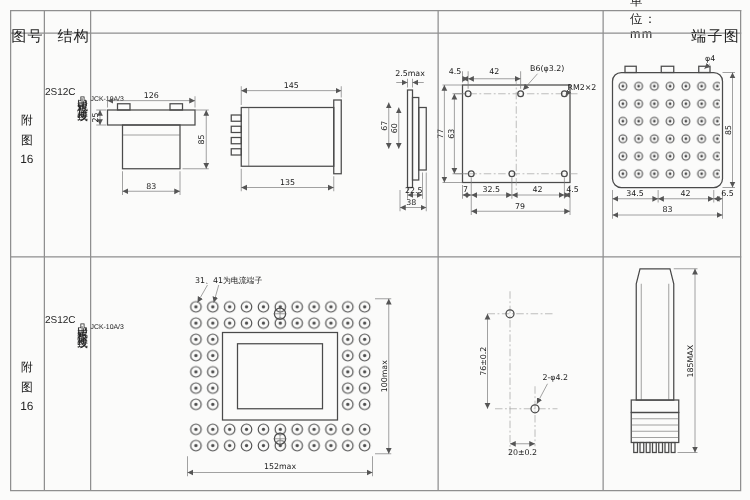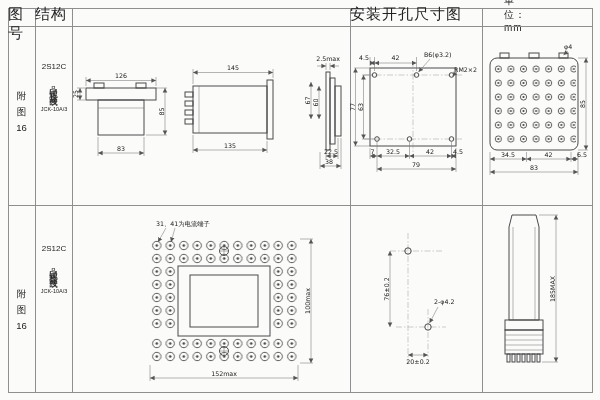--- a/index.html
+++ b/index.html
@@ -1,24 +1,24 @@
 <!DOCTYPE html>
 <html><head>
 <meta charset="utf-8">
 <style>
   *{margin:0;padding:0;box-sizing:border-box}
   html,body{width:600px;height:400px}
   body{background:#fbfbfa;font-family:"Liberation Sans","DejaVu Sans",sans-serif;position:relative;overflow:hidden}
   #app{position:absolute;left:0;top:0;width:512px;height:400px}
   .vl{position:absolute;width:1px;background:#8f8f8f;top:8px;height:384px}
   .hl{position:absolute;height:1px;background:#8f8f8f;left:8px;width:585px}
-  .hcell{position:absolute;top:4px;height:18px;line-height:19px;text-align:left;font-size:15px;color:#222;letter-spacing:1px}
+  .hcell{position:absolute;top:20px;height:18px;line-height:19px;text-align:right;font-size:12px;color:#222;letter-spacing:1px}
   .unit-note{position:absolute;top:-6px;left:504px;font-size:10px;color:#222;letter-spacing:1px}
   .figcell{position:absolute;left:8px;width:27px;display:flex;flex-direction:column;align-items:center;gap:3px;font-size:9.5px;color:#222}
-  .structcell{position:absolute;left:36px;width:36px;display:flex;flex-direction:column;align-items:center;color:#222;text-align:center}
+  .structcell{position:absolute;left:36px;width:36px;display:flex;flex-direction:row;align-items:center;color:#222;text-align:center}
   .model{font-size:8px}
   .vtext{writing-mode:vertical-lr;text-orientation:upright;font-size:8.5px;letter-spacing:2px;margin-top:8px}
   .code{font-size:5.5px;margin-top:13px;white-space:nowrap}
   .drawing{position:absolute}
   .part{fill:none;stroke:#4a4a4a;stroke-width:1}
   .thin{fill:none;stroke:#6a6a6a;stroke-width:0.5}
   .dim{fill:none;stroke:#777;stroke-width:0.55}
   .cl{fill:none;stroke:#999;stroke-width:0.5;stroke-dasharray:6 2 1.5 2}
   svg text{font-family:"DejaVu Sans","Liberation Sans",sans-serif;font-size:6.3px;fill:#1a1a1a}
 </style>
@@ -43,21 +43,21 @@
   <div class="hl" style="top:392px"></div>
   <div class="vl" style="left:8px"></div>
   <div class="vl" style="left:35px"></div>
   <div class="vl" style="left:72px"></div>
   <div class="vl" style="left:350px"></div>
   <div class="vl" style="left:482px"></div>
   <div class="vl" style="left:592px"></div>
 
   <div class="hcell" style="left:8px;width:27px">图号</div>
   <div class="hcell" style="left:35px;width:37px">结构</div>
-  <div class="hcell" style="left:350px;width:132px">安装开孔尺寸图</div>
+  <div class="hcell" style="left:482px;width:110px">端子图</div>
 
   <div class="figcell" style="top:90px">
     <span>附</span>
     <span>图</span>
     <span>16</span>
   </div>
   <div class="structcell" style="top:62px">
     <div class="model">2S12C</div>
     <div class="vtext">凸出式板后接线</div>
     <div class="code">JCK-10A/3</div>

